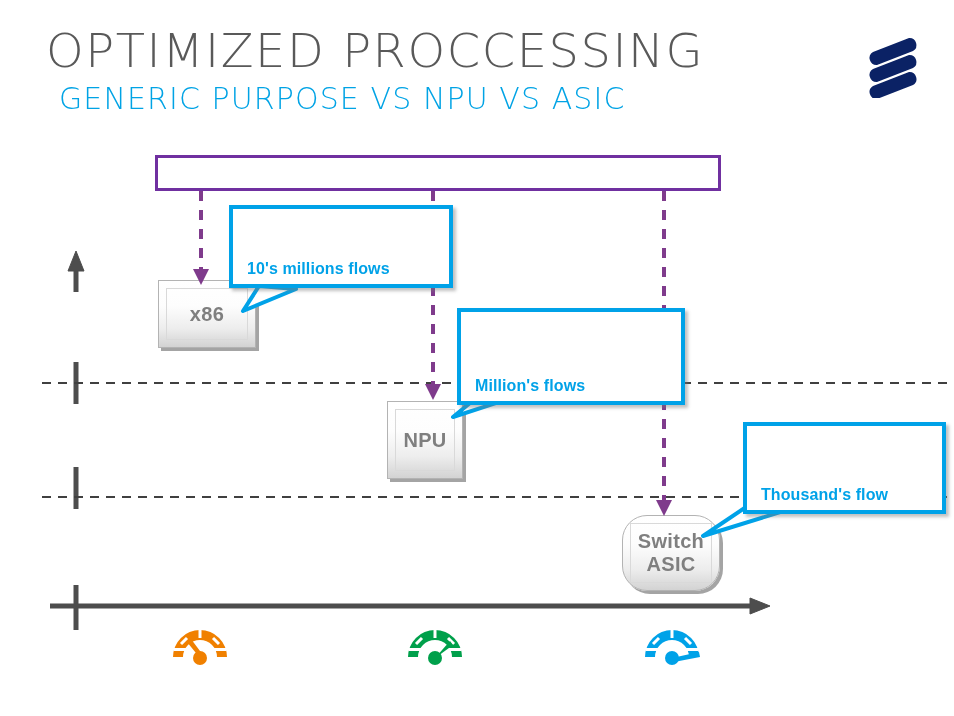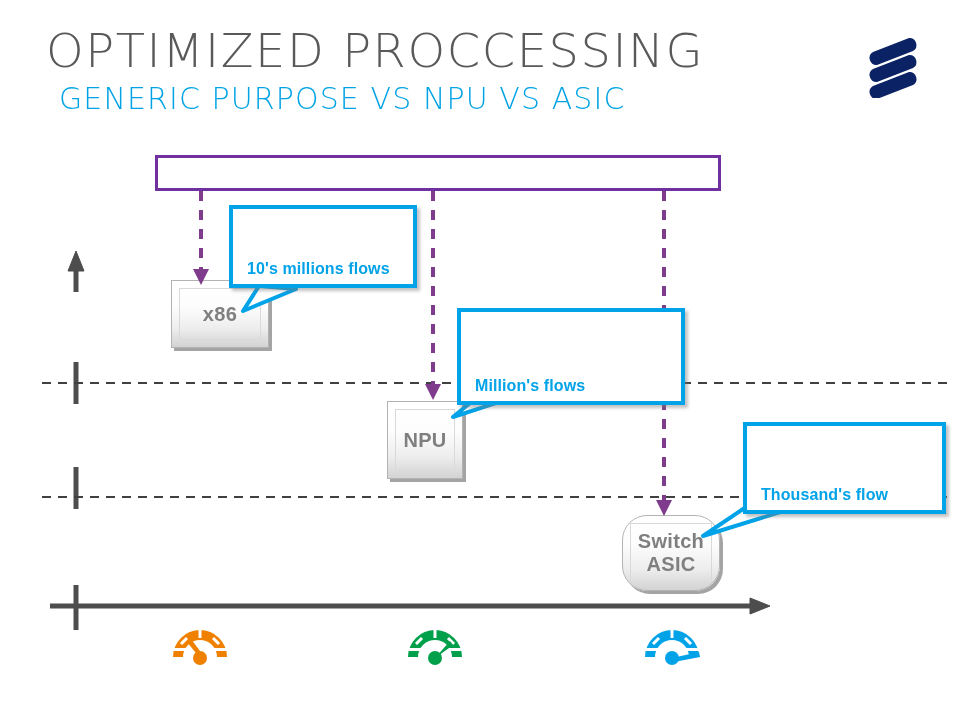--- a/index.html
+++ b/index.html
@@ -64,41 +64,41 @@
   }
   .chip-label {
     position:relative;
     font-size:20px; font-weight:bold;
     color:#7F7F7F;
     text-align:center;
     line-height:23px;
     letter-spacing:0.3px;
     z-index:2;
   }
-  #chip-x86    { left:171px; top:280px; width:98px;  height:68px;justify-content:center; }
+  #chip-x86    { left:158px; top:280px; width:98px;  height:68px;justify-content:center; }
   #chip-npu    { left:387px; top:401px; width:76px;  height:78px; }
   #chip-asic   { left:622px; top:515px; width:98px;  height:76px;border-radius:25px; }
 
   
   .callout {
     position:absolute;
     border:4px solid #00A2E8;
     background:#ffffff;
     box-shadow:3px 3px 3px rgba(120,120,120,0.45);
     z-index:6;
   }
   .callout-text {
     position:absolute;
     left:14px; bottom:6px;
     font-size:16px; font-weight:bold;
     color:#00A2E8;
     white-space:nowrap;
     letter-spacing:0.1px;
   }
-  #callout-1 { left:229px; top:205px;  width:188px; height:83px;text-decoration:underline; }
+  #callout-1 { left:229px; top:205px;  width:224px; height:83px;text-decoration:underline; }
   #callout-2 { left:457px; top:308px;  width:228px; height:97px; }
   #callout-3 { left:743px; top:422px;  width:203px; height:92px; }
 
   .tail-svg { position:absolute; left:0; top:0; width:954px; height:716px; pointer-events:none; z-index:5; }
 
   
   .gauge { position:absolute; width:70px; height:62px; overflow:hidden; }
   #gauge-1 { left:165px; top:622px; }
   #gauge-2 { left:400px; top:622px; }
   #gauge-3 { left:637px; top:622px; }

